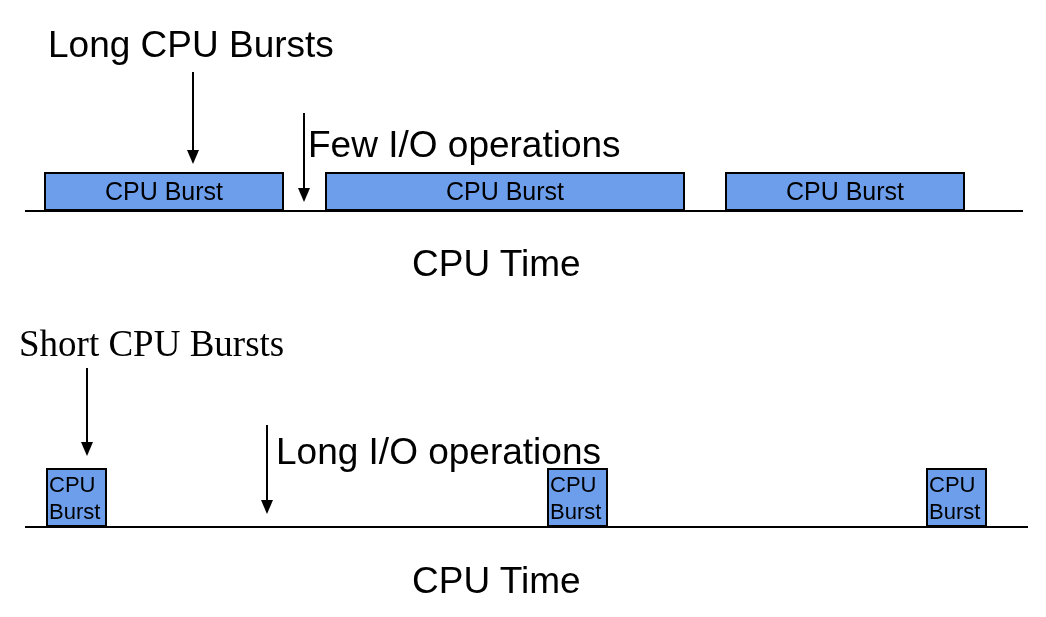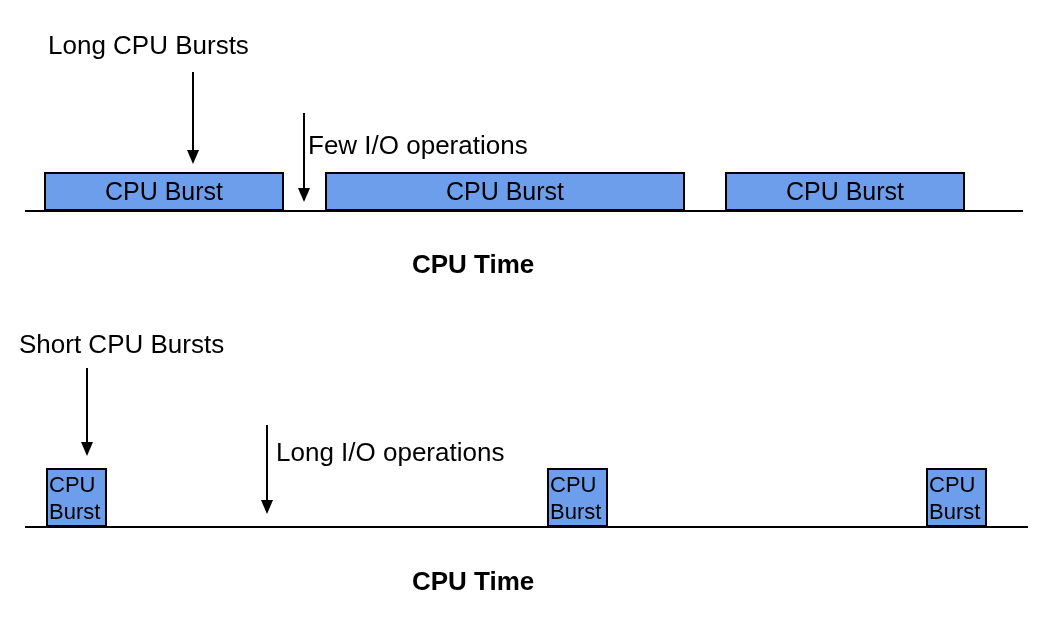--- a/index.html
+++ b/index.html
@@ -12,26 +12,26 @@
     width: 1046px;
     height: 617px;
     background: #ffffff;
     font-family: "Liberation Sans", sans-serif;
     color: #000000;
     overflow: hidden;
   }
   .txt {
     position: absolute;
     white-space: nowrap;
-    font-size: 26px;
+    font-size: 37px;
     line-height: 34px;
     color: #000000;
   }
   .axis-label {
-    font-weight: bold;
+    font-weight: normal;
   }
   .hline {
     position: absolute;
     height: 2px;
     background: #000000;
   }
   .vline {
     position: absolute;
     width: 2px;
     background: #000000;
@@ -87,21 +87,21 @@
     <div class="burst-box" style="left:325px; top:172px; width:360px; height:39px;">CPU Burst</div>
     <div class="burst-box" style="left:725px; top:172px; width:240px; height:39px;">CPU Burst</div>
 
     <div class="hline" style="left:25px; top:210px; width:998px;"></div>
 
     <div class="txt axis-label" style="left:412px; top:247px;">CPU Time</div>
   </div>
 
   <div>
 
-    <div class="txt" style="left:19px; top:327px;">Short CPU Bursts</div>
+    <div class="txt" style="left:19px; top:327px;font-family:Liberation Serif, serif;">Short CPU Bursts</div>
 
     <div>
       <div class="vline" style="left:86px; top:368px; height:76px;"></div>
       <div class="ahead" style="left:81px; top:442px;"></div>
     </div>
 
     <div class="txt" style="left:276px; top:427px;margin-top:8px;">Long I/O operations</div>
     <div>
       <div class="vline" style="left:266px; top:425px; height:77px;"></div>
       <div class="ahead" style="left:261px; top:500px;"></div>

